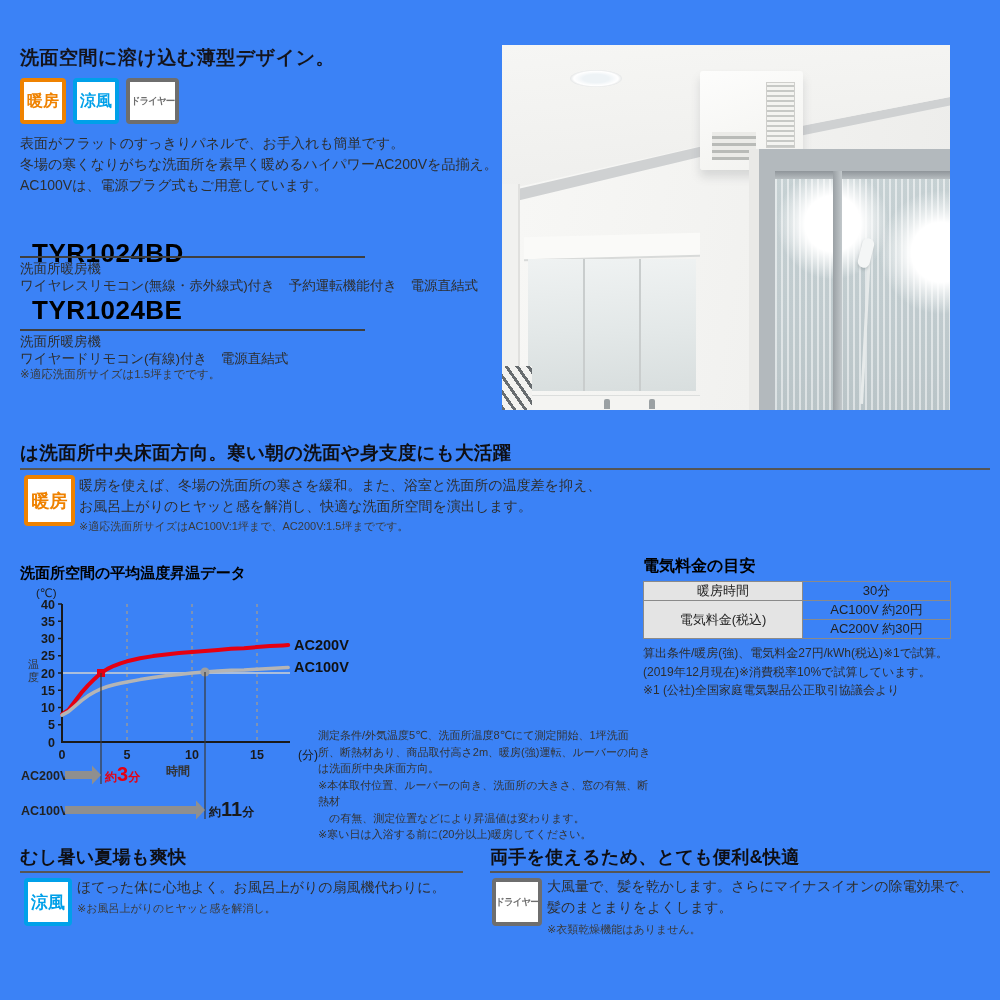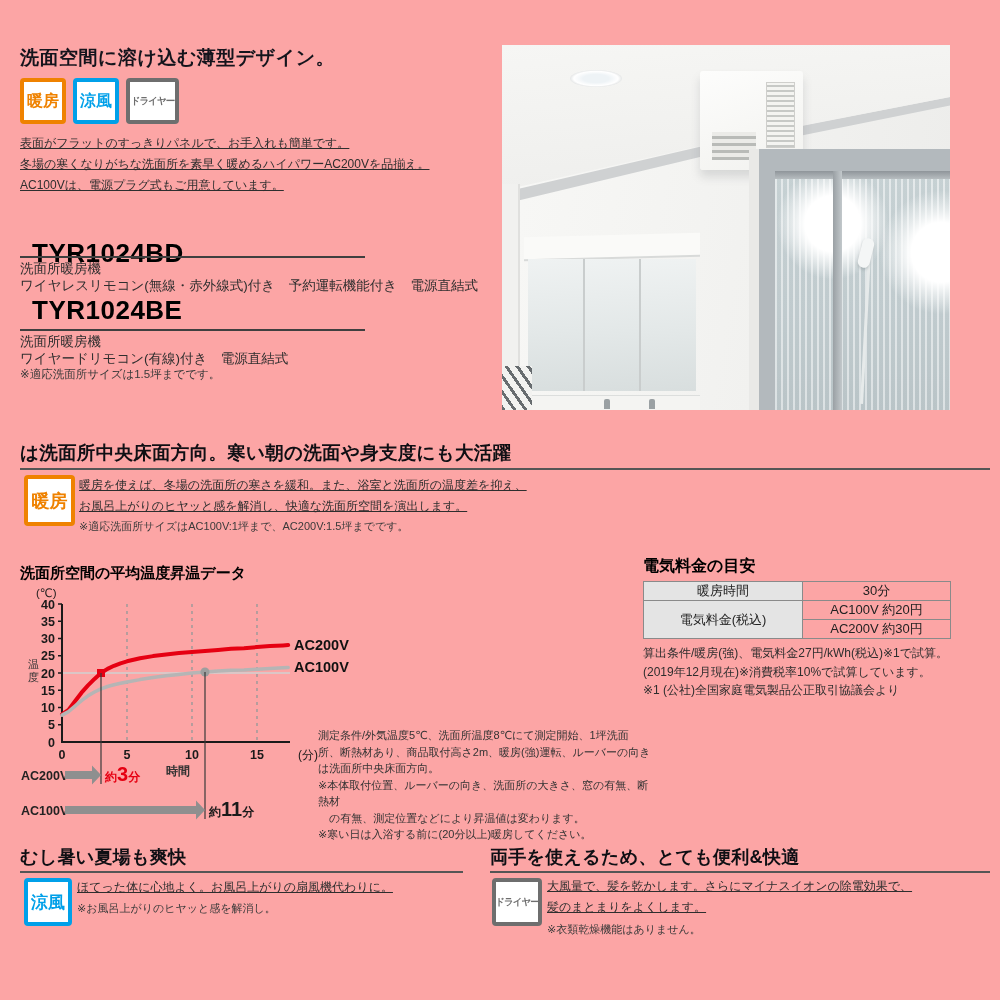--- a/index.html
+++ b/index.html
@@ -1,25 +1,25 @@
 <!DOCTYPE html>
 <html><head>
 <meta charset="utf-8">
 <style>
   html,body{margin:0;padding:0;background:#fff;}
-  .page{position:relative;width:1000px;height:1000px;background:#fca5a5;overflow:hidden;
+  .page{position:relative;width:1000px;height:1000px;background:#3b82f6;overflow:hidden;
         font-family:"Liberation Sans","DejaVu Sans",sans-serif;color:#2e2e2e;}
   .abs{position:absolute;}
   .h1{font-size:19px;font-weight:bold;color:#14141c;letter-spacing:.5px;}
   .sec-h{font-size:18.5px;font-weight:bold;color:#0f0f14;letter-spacing:.3px;}
   .sub-h{font-size:17px;font-weight:bold;color:#15151a;}
   .model{font-size:26px;font-weight:bold;color:#000;letter-spacing:.5px;}
   .rule{height:2px;background:#3f3f3f;}
   .rule-gray{height:2px;background:#555;}
-  .body-text{font-size:12px;line-height:21px;color:#2e2e2e;text-decoration:underline;}
+  .body-text{font-size:14px;line-height:21px;color:#2e2e2e;}
   .feat{font-size:13.5px;line-height:17.5px;color:#2e2e2e;}
   .small-note{font-size:11.5px;color:#3a3a3a;}
   .tiny-note{font-size:11px;color:#3a3a3a;}
   .chart-title{font-size:15px;font-weight:bold;color:#000;}
   .notes{font-size:11px;line-height:16.5px;color:#333;}
   .tnotes{font-size:12px;line-height:18.5px;color:#2e2e2e;}
   .badges{display:flex;gap:7px;}
   .badge{display:flex;align-items:center;justify-content:center;background:#fff;
          border-style:solid;border-width:4px;border-radius:4px;font-weight:bold;
          box-sizing:border-box;white-space:nowrap;}

